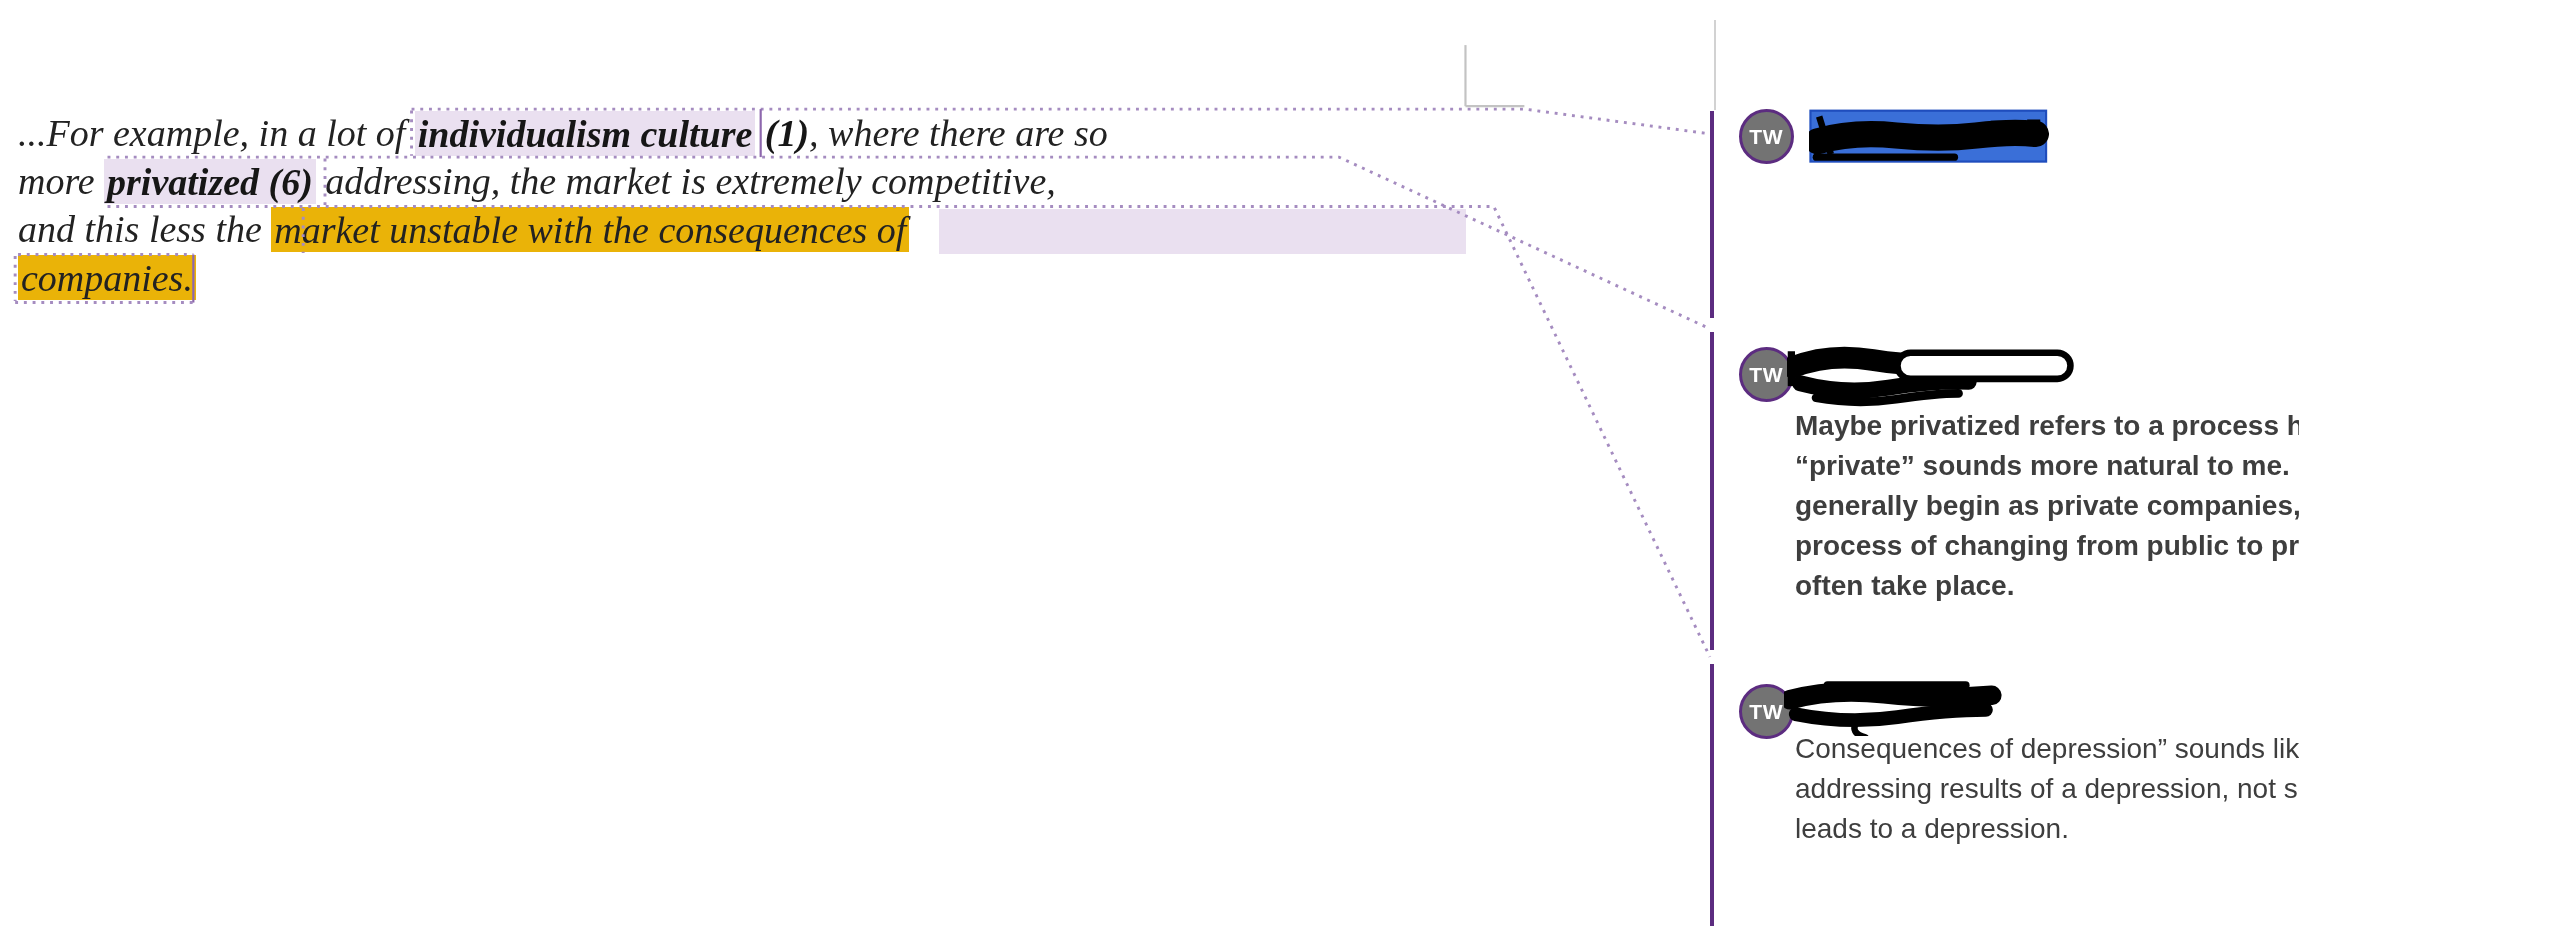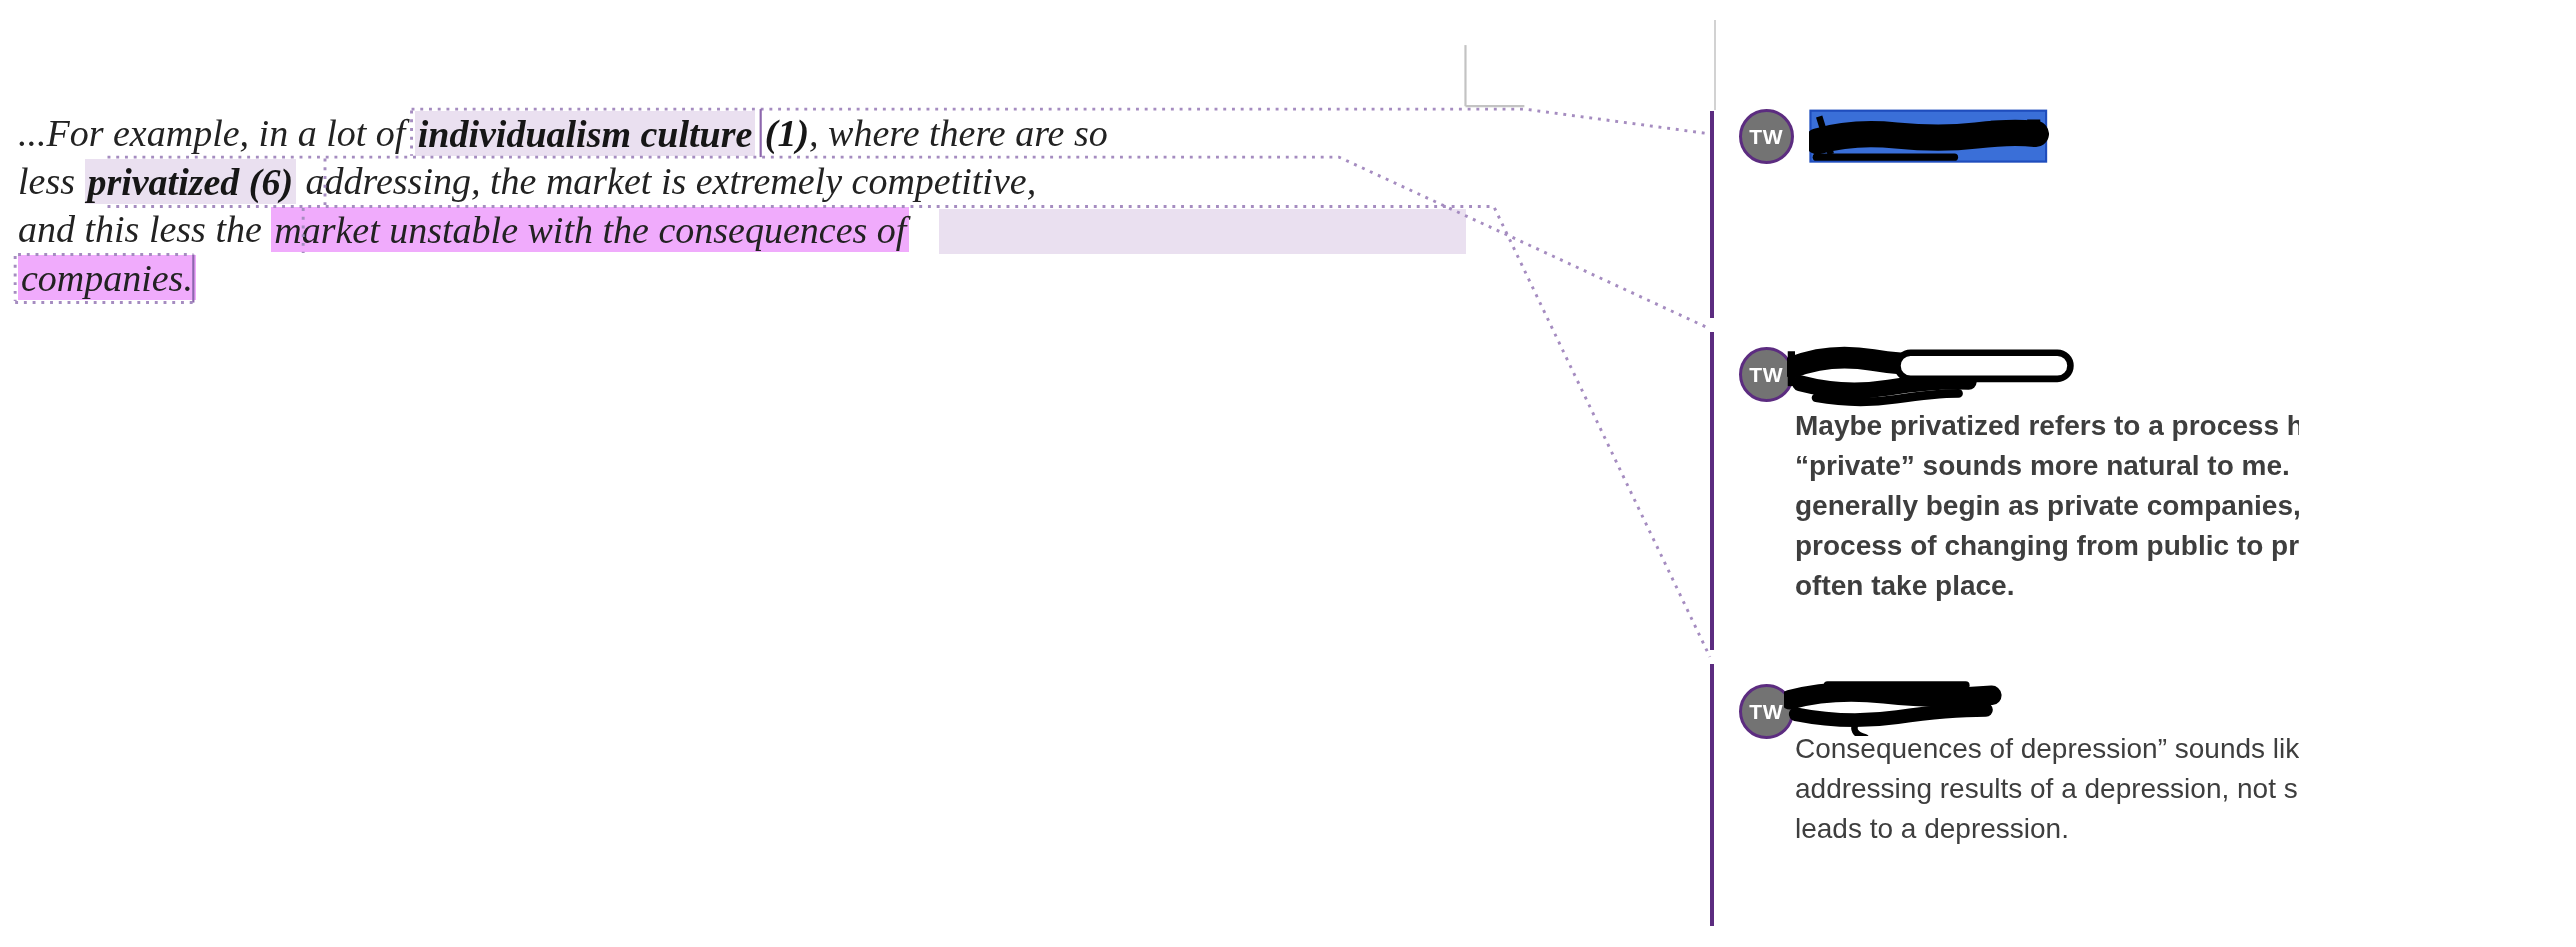--- a/index.html
+++ b/index.html
@@ -4,21 +4,21 @@
 <style>
   html,body{margin:0;padding:0;background:#ffffff;}
   .canvas{position:relative;width:2299px;height:947px;background:#ffffff;overflow:hidden;
           font-family:"Liberation Sans", sans-serif;}
 
   
   .doc-line{position:absolute;left:18px;white-space:nowrap;
             font-family:"Liberation Serif", serif;font-style:italic;
             font-size:38px;line-height:48px;color:#222222;}
   .seg-bold{font-weight:bold;color:#161616;}
-  .seg-hl{background:#f0abfc;padding:1.5px 2.9px;}
+  .seg-hl{background:#eab308;padding:1.5px 2.9px;}
   .seg-hl.seg-bold{background:#eae0f0;}
   .hl-extender{position:absolute;left:939px;top:209px;width:527px;height:45px;
                background:#eae0f0;}
 
   
   .overlay{position:absolute;left:0;top:0;pointer-events:none;}
 
   
   .pane-line{position:absolute;left:1710px;width:3.6px;background:#5c2c80;}
   .pane-line-gray{position:absolute;left:1714px;top:20.4px;width:2.2px;height:90px;background:#d2d2d2;}
@@ -39,21 +39,21 @@
 </style>
 </head>
 <body>
 
 <div class="canvas">
 
   <div class="hl-extender"></div>
 
   <div class="doc-line" style="top:109px;"><span>...For example, in a lot of </span><span class="seg-bold seg-hl">individualism culture</span><span class="seg-bold"> (1)</span><span>, where there are so</span></div>
 
-  <div class="doc-line" style="top:157px;"><span>less </span><span class="seg-bold seg-hl">privatized (6)</span><span> addressing, the market is extremely competitive,</span></div>
+  <div class="doc-line" style="top:157px;"><span>more </span><span class="seg-bold seg-hl">privatized (6)</span><span> addressing, the market is extremely competitive,</span></div>
 
   <div class="doc-line" style="top:205px;"><span>and this less the </span><span class="seg-hl">market unstable with the consequences of</span></div>
 
   <div class="doc-line" style="top:253px;"><span class="seg-hl">companies.</span></div>
 
   <svg class="overlay" width="2576" height="947" viewBox="0 0 3540 1302">
     <g stroke="#a58cc0" stroke-width="4" stroke-dasharray="4 8" fill="none">
       <path d="M565 150 H2095 L2350 184"></path>
       <path d="M147 216 H1840 L2350 452"></path>
       <path d="M147 284 H2053 L2350 903"></path>

